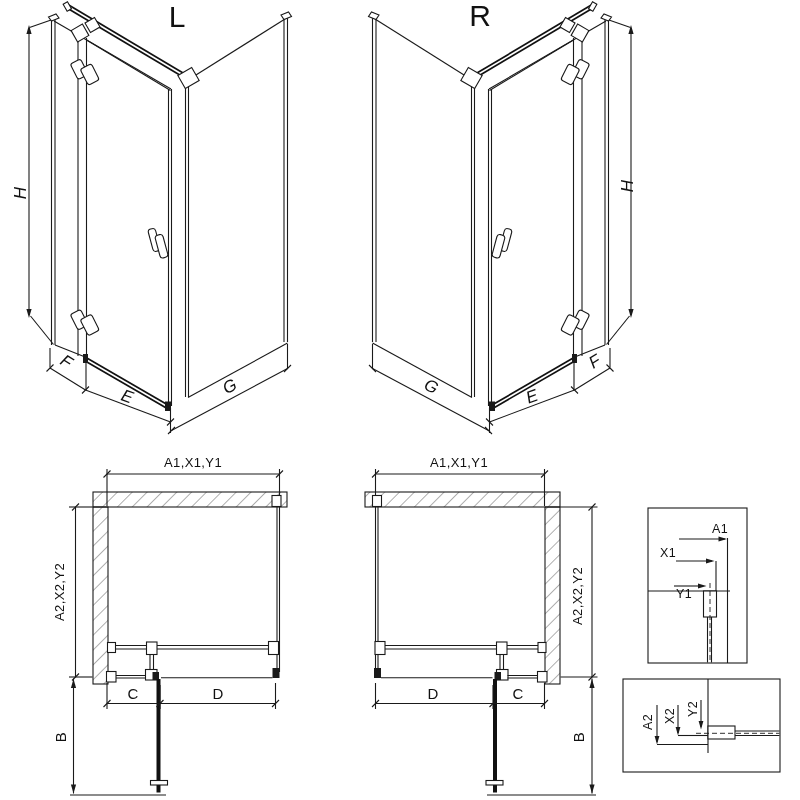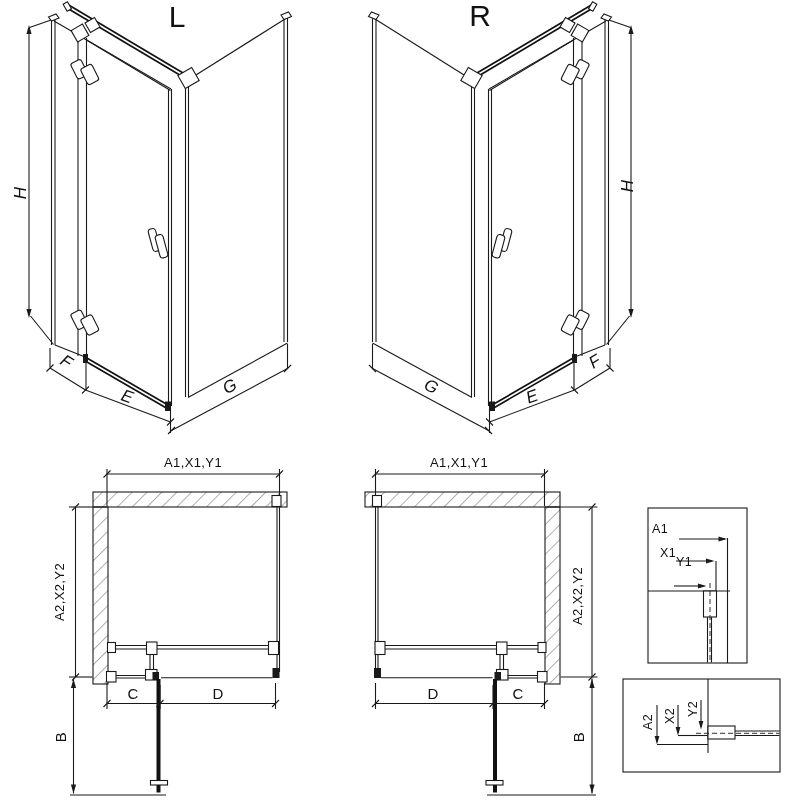--- a/index.html
+++ b/index.html
@@ -252,20 +252,20 @@
 <span class="lbl rN90" style="left:577px;top:596px">A2,X2,Y2</span>
 
 <span class="lbl mid" style="left:133px;top:693px">C</span>
 <span class="lbl mid" style="left:218px;top:693px">D</span>
 <span class="lbl mid rN90" style="left:60px;top:737px">B</span>
 
 <span class="lbl mid" style="left:433px;top:693px">D</span>
 <span class="lbl mid" style="left:518px;top:693px">C</span>
 <span class="lbl mid rN90" style="left:578px;top:737px">B</span>
 
-<span class="lbl det" style="left:660px;top:529px">A1</span>
+<span class="lbl det" style="left:720px;top:529px">A1</span>
 <span class="lbl det" style="left:668px;top:553px">X1</span>
-<span class="lbl det" style="left:684px;top:562px">Y1</span>
+<span class="lbl det" style="left:684px;top:594px">Y1</span>
 <span class="lbl det rN90" style="left:648px;top:722px">A2</span>
 <span class="lbl det rN90" style="left:670px;top:716px">X2</span>
 <span class="lbl det rN90" style="left:693px;top:709px">Y2</span>
 
 </div>
 
 </body></html>

